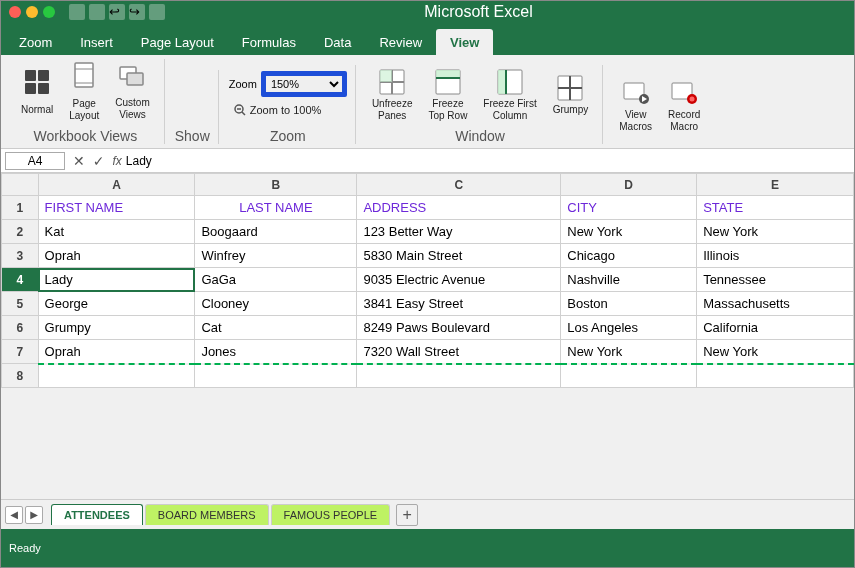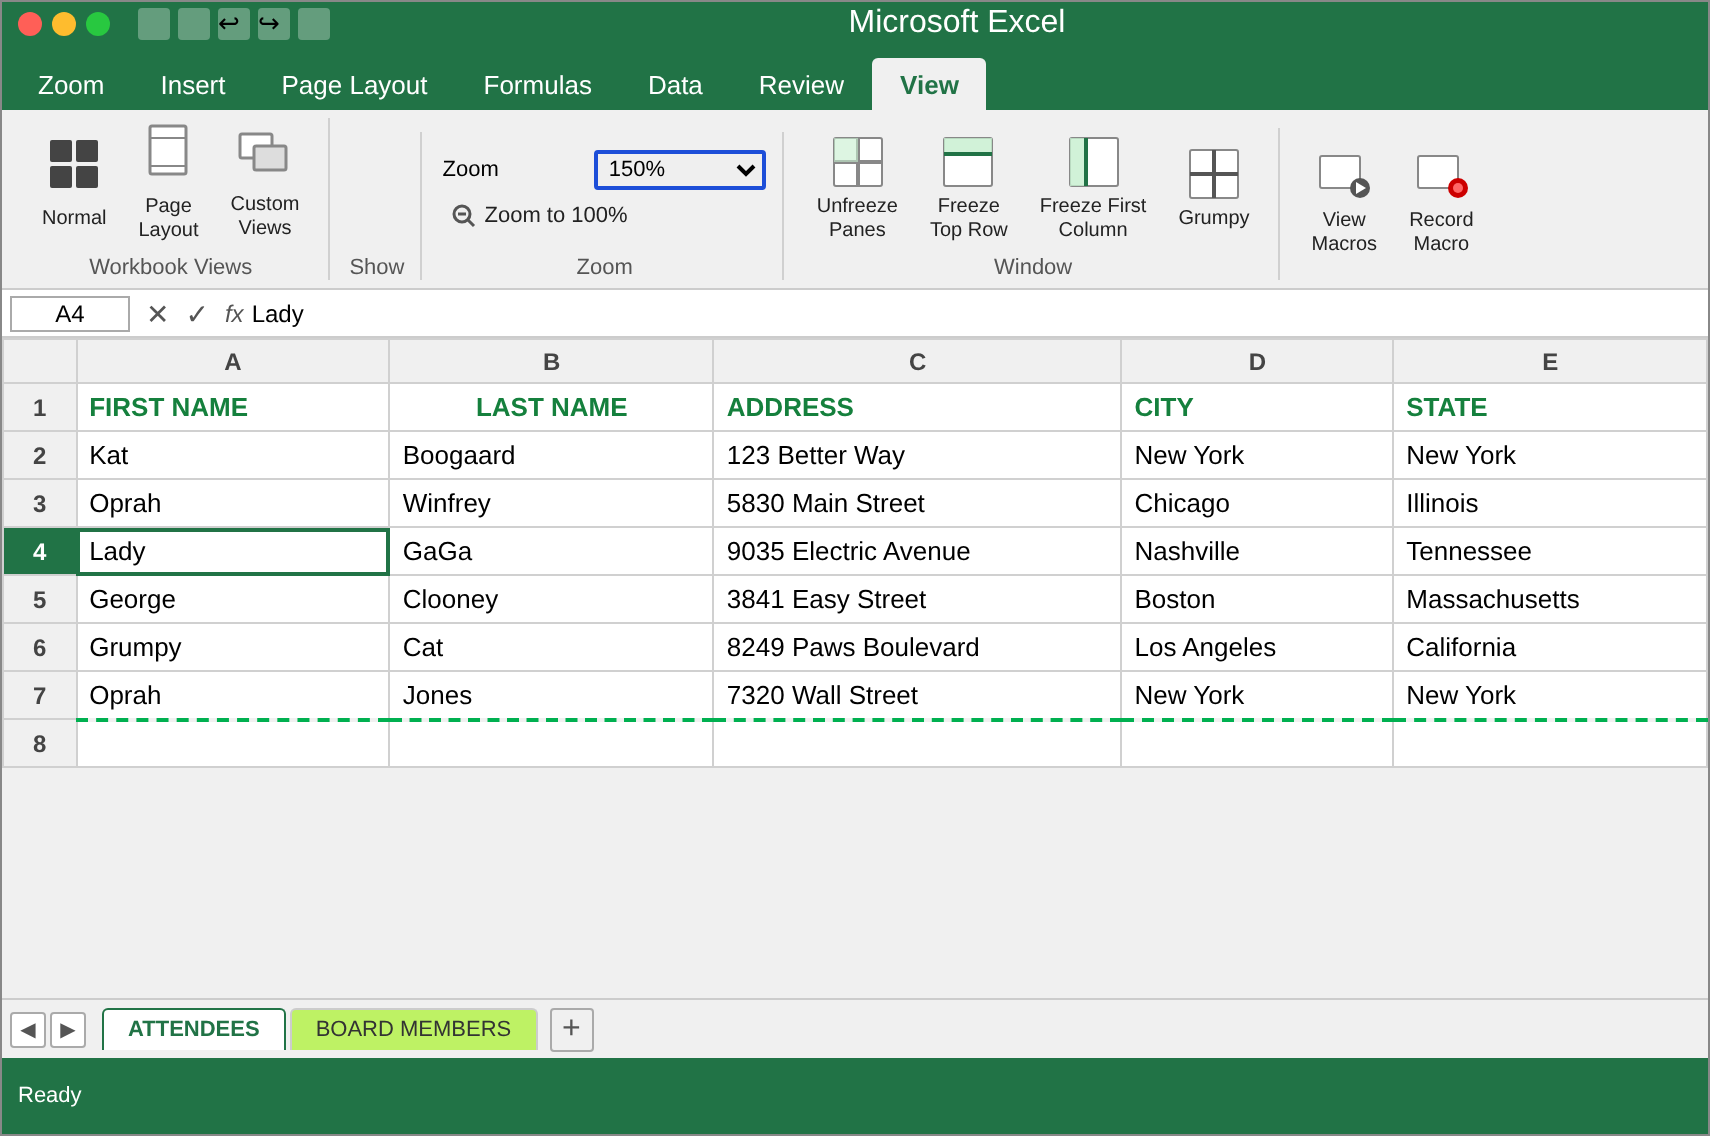--- a/index.html
+++ b/index.html
@@ -60,21 +60,21 @@
       flex-direction: column;
       align-items: center;
       border-right: 1px solid #d0d0d0;
       padding: 0 8px;
       min-height: 74px;
       justify-content: flex-end;
     }
     .ribbon-group:last-child { border-right: none; }
 
     .ribbon-group-label {
-      font-size: 11px;
+      font-size: 14px;
       color: #555;
       margin-top: 3px;
       text-align: center;
     }
 
     .ribbon-items { display: flex; gap: 4px; align-items: center; justify-content: center; flex: 1; }
 
     .ribbon-btn {
       display: flex;
       flex-direction: column;
@@ -114,24 +114,23 @@
       font-size: 11px;
       color: #333;
       cursor: pointer;
       padding: 1px 0;
     }
     .checkbox-item input { margin: 0; width: 12px; height: 12px; }
     .zoom-row { display: flex; align-items: center; gap: 4px; font-size: 11px; }
     .zoom-select {
       width: 86px;
       font-size: 11px;
-      border: 2px solid #1d4ed8;
+      border: 5px solid #1d4ed8;
       border-radius: 2px;
       padding: 1px;
-      margin-left: 44px;
     }
 
     
     .formula-bar {
       display: flex;
       align-items: center;
       border-bottom: 1px solid #ccc;
       background: white;
       height: 24px;
       padding: 0 4px;
@@ -182,21 +181,21 @@
       border: 1px solid #d0d0d0;
       font-size: 13px;
       padding: 2px 6px;
       height: 24px;
       white-space: nowrap;
       overflow: hidden;
       background: white;
       cursor: cell;
     }
     .cell.active { outline: 2px solid #217346; outline-offset: -2px; }
-    .cell.header-cell { font-weight: 700; color: #15803d; margin-top: 48px; }
+    .cell.header-cell { font-weight: 400; color: #6d28d9; margin-top: 48px; }
     .cell.dashed-bottom { border-bottom: 2px dashed #00b050; }
 
     
     .tab-bar {
       height: 30px;
       background: #f0f0f0;
       border-top: 1px solid #ccc;
       display: flex;
       align-items: center;
       padding: 0 4px;
@@ -528,20 +527,21 @@
   </div>
 
   <div class="tab-bar">
     <div class="tab-nav">
       <button class="tab-nav-btn">◀</button>
       <button class="tab-nav-btn">▶</button>
     </div>
     <div class="sheet-tabs" id="sheet-tabs-container">
         <div class="sheet-tab active">ATTENDEES</div>
         <div class="sheet-tab">BOARD MEMBERS</div>
+        <div class="sheet-tab">FAMOUS PEOPLE</div>
       </div>
     <button class="add-sheet-btn">+</button>
   </div>
 
   <div class="status-bar">
     <span>Ready</span>
   </div>
 
 </div>
 

